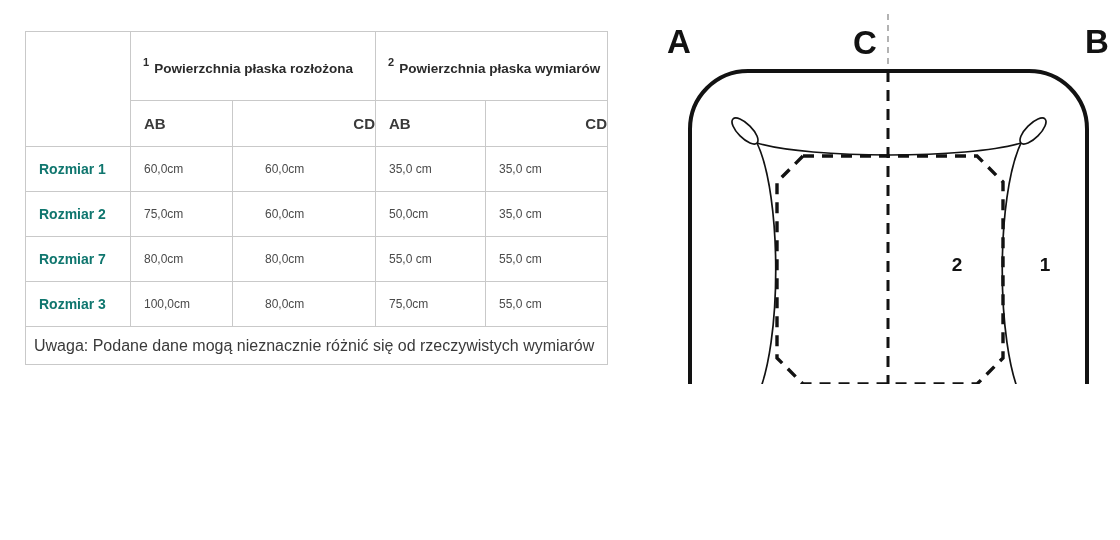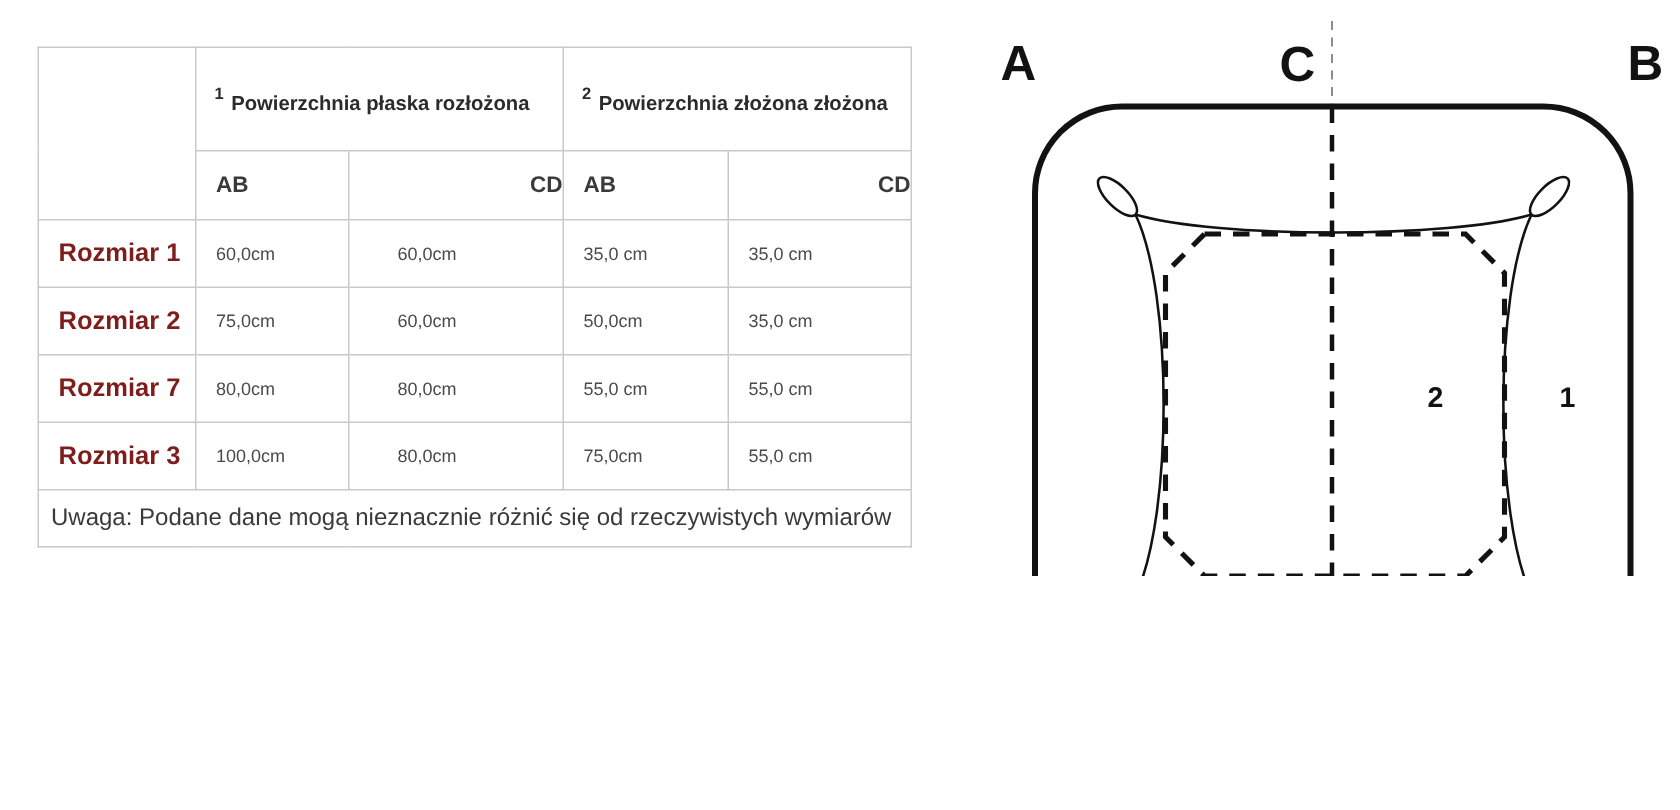--- a/index.html
+++ b/index.html
@@ -53,23 +53,23 @@
   th.sub-header {
     font-size: 15px;
     font-weight: bold;
     color: #3a3a3a;
     margin-left: 28px;
   }
   th.sub-ab { padding-left: 13px; }
   th.sub-cd { text-align: right; }
 
   td.row-label {
-    font-size: 17px;
+    font-size: 14px;
     font-weight: bold;
-    color: #7f1d1d;
+    color: #0f766e;
     padding-left: 13px;
   }
   td.val {
     font-size: 12px;
     color: #4a4a4a;
     padding-left: 13px;
   }
   td.val-cd1 { padding-left: 32px; }
   td.note-cell {
     font-size: 16px;
@@ -98,21 +98,21 @@
       <col style="width:105px">
         <col style="width:102px">
         <col style="width:143px">
         <col style="width:110px">
         <col style="width:122px">
     </colgroup>
     <tbody>
       <tr class="row-h1">
         <td class="corner-cell" rowspan="2"></td>
         <th class="group-header" colspan="2"><sup class="fs">1</sup><span>Powierzchnia płaska rozłożona</span></th>
-        <th class="group-header" colspan="2"><sup class="fs">2</sup><span>Powierzchnia złożona złożona</span></th>
+        <th class="group-header" colspan="2"><sup class="fs">2</sup><span>Powierzchnia płaska wymiarów</span></th>
       </tr>
       <tr class="row-h2">
         <th class="sub-header sub-ab">AB</th>
         <th class="sub-header sub-cd">CD</th>
         <th class="sub-header sub-ab">AB</th>
         <th class="sub-header sub-cd">CD</th>
       </tr>
 
       <tr class="row-data">
         <td class="row-label">Rozmiar 1</td>

